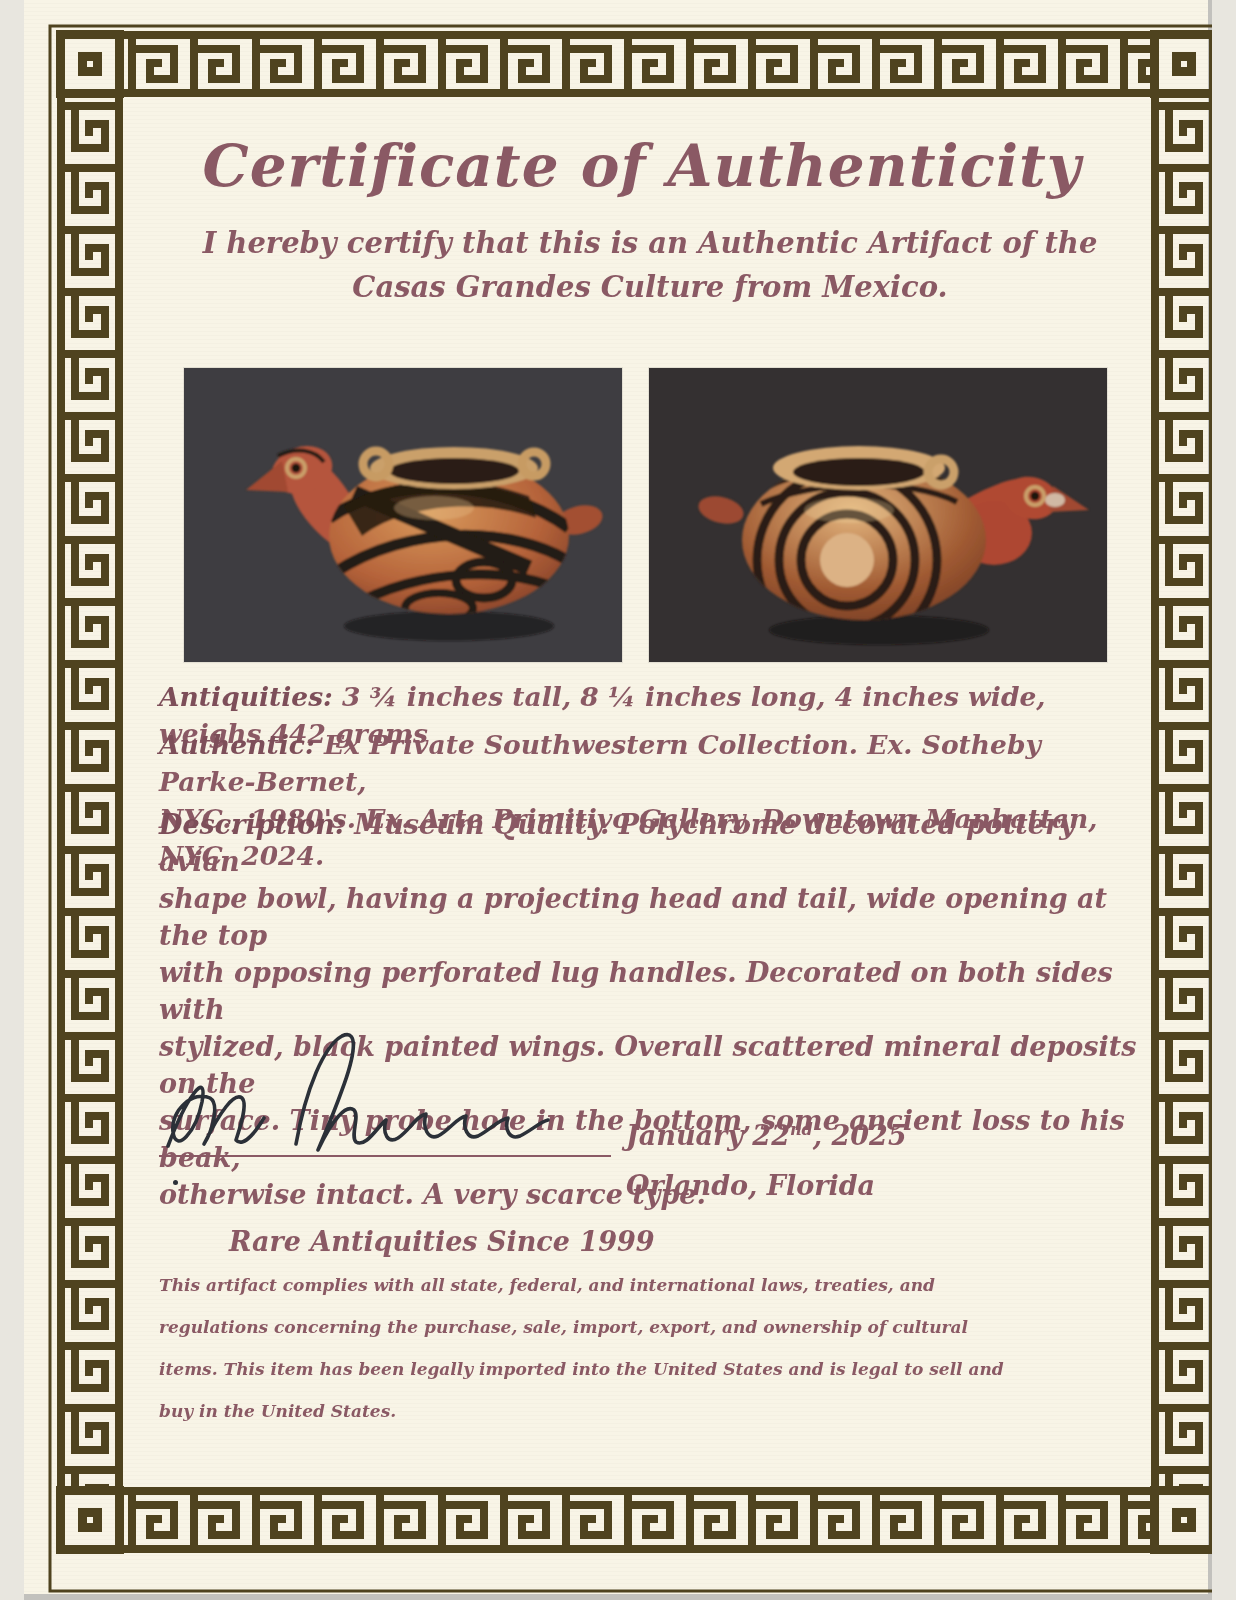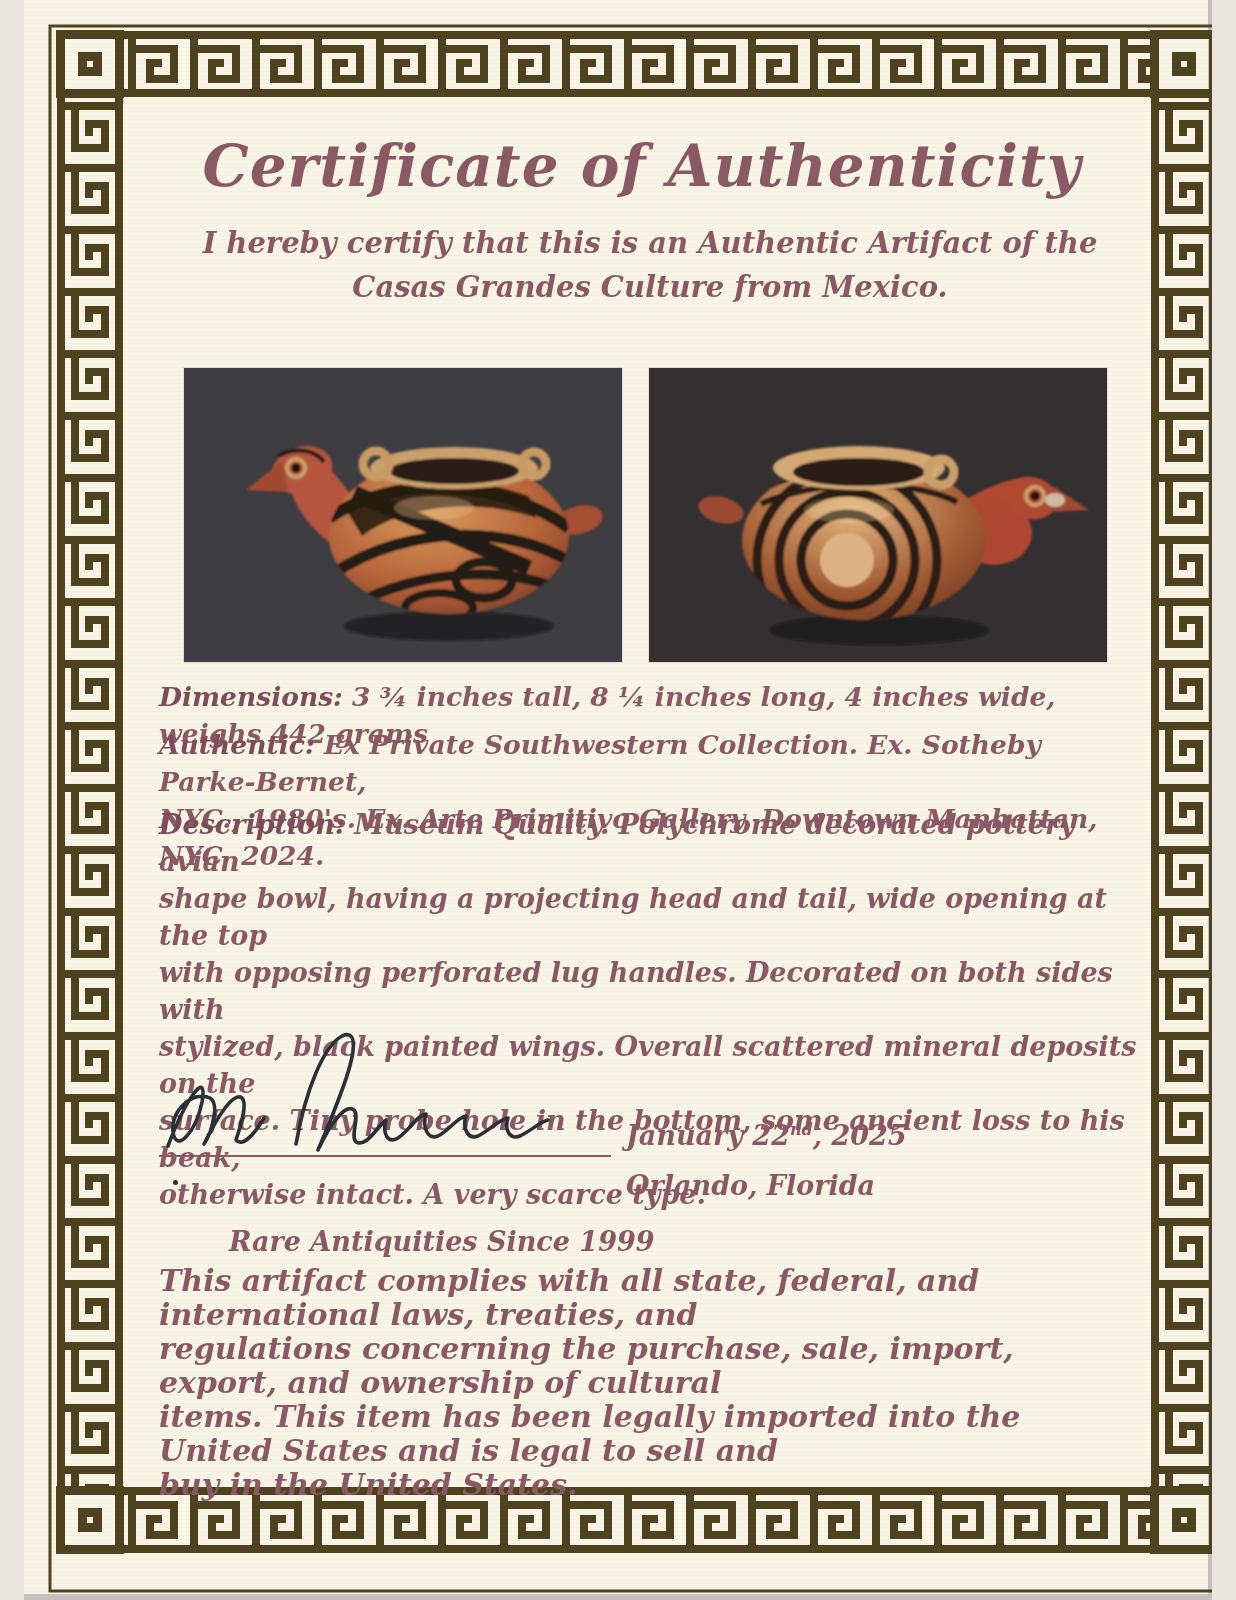--- a/index.html
+++ b/index.html
@@ -54,23 +54,23 @@
   .sigblock{font-size:27px;font-weight:bold;font-style:italic;
     color:var(--ink-plum,#8a5964);white-space:pre;}
   .date{left:602px;top:1120px;}
   .date sup{font-size:16px;}
   .fromline{left:185px;top:1170px;}
   .loc{left:602px;top:1170px;text-align:right;}
   .tagline{left:205px;top:1226px;text-align:right;}
 
   .legal{
     left:135px;top:1264px;width:960px;
-    font-size:30px;font-style:italic;font-weight:bold;
+    font-size:17px;font-style:italic;font-weight:bold;
     color:var(--ink-plum,#8f5e6a);
-    line-height:34px;white-space:pre-wrap;
+    line-height:42px;white-space:pre-wrap;
   }
 </style>
 </head>
 <body>
 
 <div id="page">
 
   <svg class="abs" style="left:0;top:0" width="1236" height="1600" viewBox="0 0 1236 1600" aria-hidden="true">
     <defs>
       <pattern id="mhT" patternUnits="userSpaceOnUse" x="100" y="30" width="62" height="68">
@@ -202,21 +202,21 @@
       <circle cx="292" cy="104" r="13" fill="none" stroke="#caa06b" stroke-width="9"></circle>
       <ellipse cx="382" cy="130" rx="27" ry="21" fill="#b04a32" transform="rotate(12 382 130)"></ellipse>
       <polygon points="440,142 404,118 400,144" fill="#a14a30"></polygon>
       <ellipse cx="406" cy="132" rx="10" ry="7" fill="#d8cdb8" opacity="0.85"></ellipse>
       <circle cx="386" cy="128" r="9" fill="none" stroke="#caa06b" stroke-width="4"></circle>
       <circle cx="386" cy="128" r="4.5" fill="#1d1410"></circle>
       <ellipse cx="200" cy="142" rx="45" ry="13" fill="#efd3a0" opacity="0.3"></ellipse>
     </g>
   </svg>
 
-  <div class="abs para dims"><span class="lbl">Dimensions:</span><span> 3 ¾ inches tall, 8 ¼ inches long, 4 inches wide, weighs 442 grams</span></div>
+  <div class="abs para dims"><span class="lbl">Antiquities:</span><span> 3 ¾ inches tall, 8 ¼ inches long, 4 inches wide, weighs 442 grams</span></div>
 
   <div class="abs para prov"><span class="lbl">Authentic:</span><span> Ex Private Southwestern Collection. Ex. Sotheby Parke-Bernet,
 NYC., 1980's. Ex. Arte Primitivo Gallery, Downtown Manhattan, NYC  2024.</span></div>
 
   <div class="abs para desc"><span class="lbl">Description:</span><span> Museum Quality. Polychrome decorated pottery avian
 shape bowl, having a projecting head and tail, wide opening at the top
 with opposing perforated lug handles. Decorated on both sides with
 stylized, black painted wings. Overall scattered mineral deposits on the
 surface. Tiny probe hole in the bottom, some ancient loss to his beak,
 otherwise intact. A very scarce type.</span></div>

